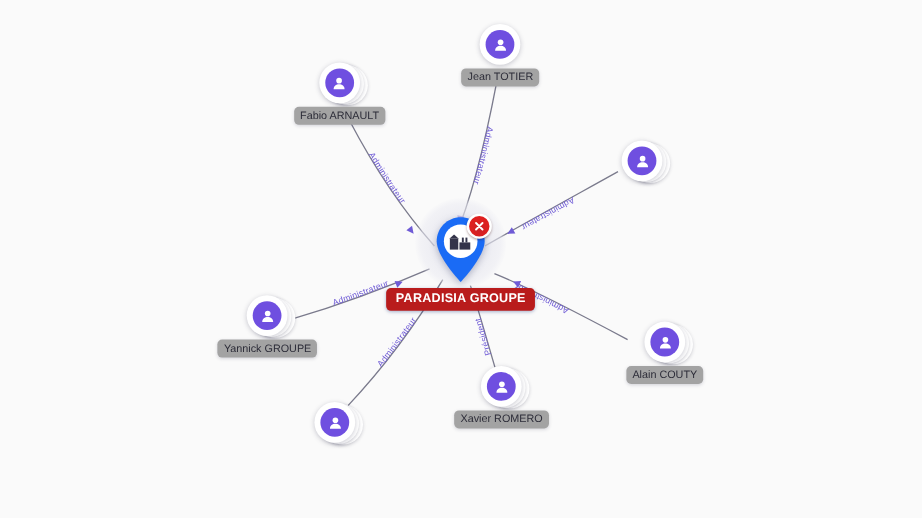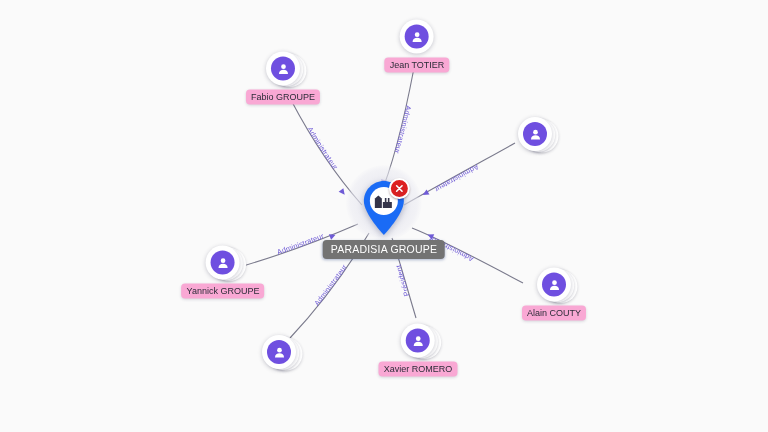--- a/index.html
+++ b/index.html
@@ -44,21 +44,21 @@
   .avatar .disc{
     width:24px;height:24px;border-radius:50%;
     background:#6f4fe0;
     display:flex;align-items:center;justify-content:center;
   }
   .avatar .disc svg{display:block;}
   .node-label{
     margin-top:3px;
     display:inline-block;
     padding:2px 5px 3px;
-    background:#f9a8d4;
+    background:#a3a3a3;
     border-radius:4px;
     box-shadow:0 1px 3px rgba(40,40,70,.18);
     font-size:9px;
     color:#2c2c38;
     white-space:nowrap;
     position:relative;
     left:50%;
     transform:translateX(-50%);
   }
 
@@ -79,27 +79,28 @@
     border:2px solid #ffffff;
     display:flex;align-items:center;justify-content:center;
     box-shadow:0 1px 2px rgba(60,10,10,.35);
   }
   .badge svg{display:block;}
   .company-label{
     position:relative;left:50%;transform:translateX(-50%);
     display:inline-block;
     margin-top:-13px;
     padding:3px 8px 4px;
-    background:#737373;
+    background:#b91c1c;
     color:#ffffff;
     border-radius:4px;
     font-size:10.5px;
     letter-spacing:.2px;
     white-space:nowrap;
     box-shadow:0 1px 3px rgba(20,50,120,.35);
+    font-weight:bold;
   }
 </style>
 </head>
 <body>
 
 <svg id="graph" viewBox="0 0 768 432" xmlns="http://www.w3.org/2000/svg">
 
   <defs>
 
     <path id="p1" d="M 291,100 C 312,140 338,178 362,205"></path>
@@ -185,21 +186,21 @@
     <div class="card s1"></div>
     <div class="avatar">
       <div class="disc">
         <svg width="13" height="13" viewBox="0 0 16 16" xmlns="http://www.w3.org/2000/svg">
           <circle cx="8" cy="5.2" r="2.9" fill="#ffffff"></circle>
           <path d="M2.4 14 C2.4 10.4 5 8.8 8 8.8 C11 8.8 13.6 10.4 13.6 14 Z" fill="#ffffff"></path>
         </svg>
       </div>
     </div>
   </div>
-  <div class="node-label">Fabio GROUPE</div>
+  <div class="node-label">Fabio ARNAULT</div>
 </div>
 
 <div class="node" style="left:417px;top:46px;">
   <div class="avatar-wrap">
     <div class="avatar">
       <div class="disc">
         <svg width="13" height="13" viewBox="0 0 16 16" xmlns="http://www.w3.org/2000/svg">
           <circle cx="8" cy="5.2" r="2.9" fill="#ffffff"></circle>
           <path d="M2.4 14 C2.4 10.4 5 8.8 8 8.8 C11 8.8 13.6 10.4 13.6 14 Z" fill="#ffffff"></path>
         </svg>
@@ -233,21 +234,21 @@
         <svg width="13" height="13" viewBox="0 0 16 16" xmlns="http://www.w3.org/2000/svg">
           <circle cx="8" cy="5.2" r="2.9" fill="#ffffff"></circle>
           <path d="M2.4 14 C2.4 10.4 5 8.8 8 8.8 C11 8.8 13.6 10.4 13.6 14 Z" fill="#ffffff"></path>
         </svg>
       </div>
     </div>
   </div>
   <div class="node-label">Alain COUTY</div>
 </div>
 
-<div class="node" style="left:418px;top:350px;text-align:center;">
+<div class="node" style="left:418px;top:331px;text-align:center;">
   <div class="avatar-wrap">
     <div class="card s2"></div>
     <div class="card s1"></div>
     <div class="avatar">
       <div class="disc">
         <svg width="13" height="13" viewBox="0 0 16 16" xmlns="http://www.w3.org/2000/svg">
           <circle cx="8" cy="5.2" r="2.9" fill="#ffffff"></circle>
           <path d="M2.4 14 C2.4 10.4 5 8.8 8 8.8 C11 8.8 13.6 10.4 13.6 14 Z" fill="#ffffff"></path>
         </svg>
       </div>

